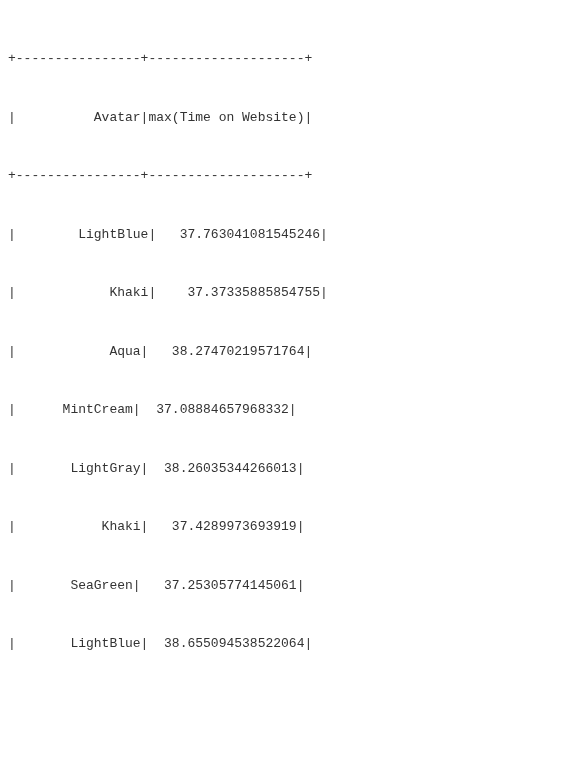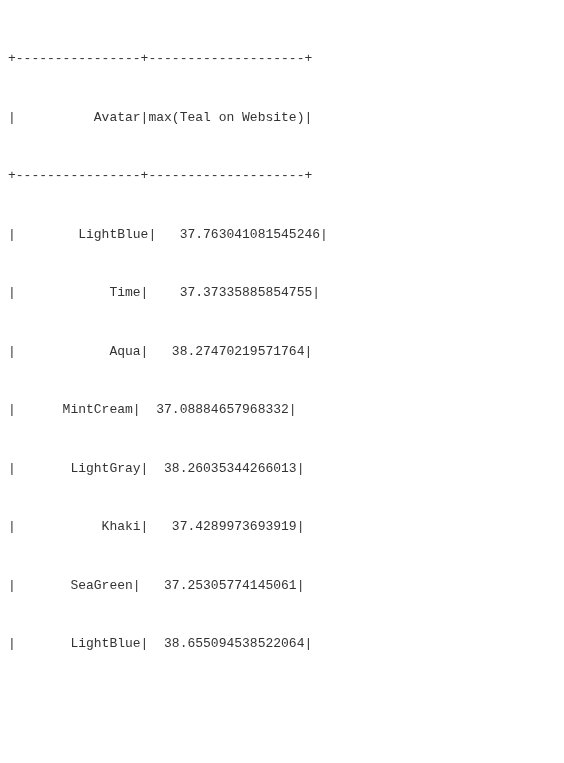--- a/index.html
+++ b/index.html
@@ -27,24 +27,24 @@
       color: #333;
     }
   </style>
 </head>
 <body>
 
 <div>
 
   <div class="table-block">
     <div>+----------------+--------------------+</div>
-    <div>|          Avatar|max(Teal on Website)|</div>
+    <div>|          Avatar|max(Time on Website)|</div>
     <div>+----------------+--------------------+</div>
     <div>|        LightBlue|   37.763041081545246|</div>
-    <div>|            Time|    37.37335885854755|</div>
+    <div>|            Khaki|    37.37335885854755|</div>
     <div>|            Aqua|   38.27470219571764|</div>
     <div>|      MintCream|  37.08884657968332|</div>
     <div>|       LightGray|  38.26035344266013|</div>
     <div>|           Khaki|   37.4289973693919|</div>
     <div>|       SeaGreen|   37.25305774145061|</div>
     <div>|       LightBlue|  38.655094538522064|</div>
     
     
     
     

